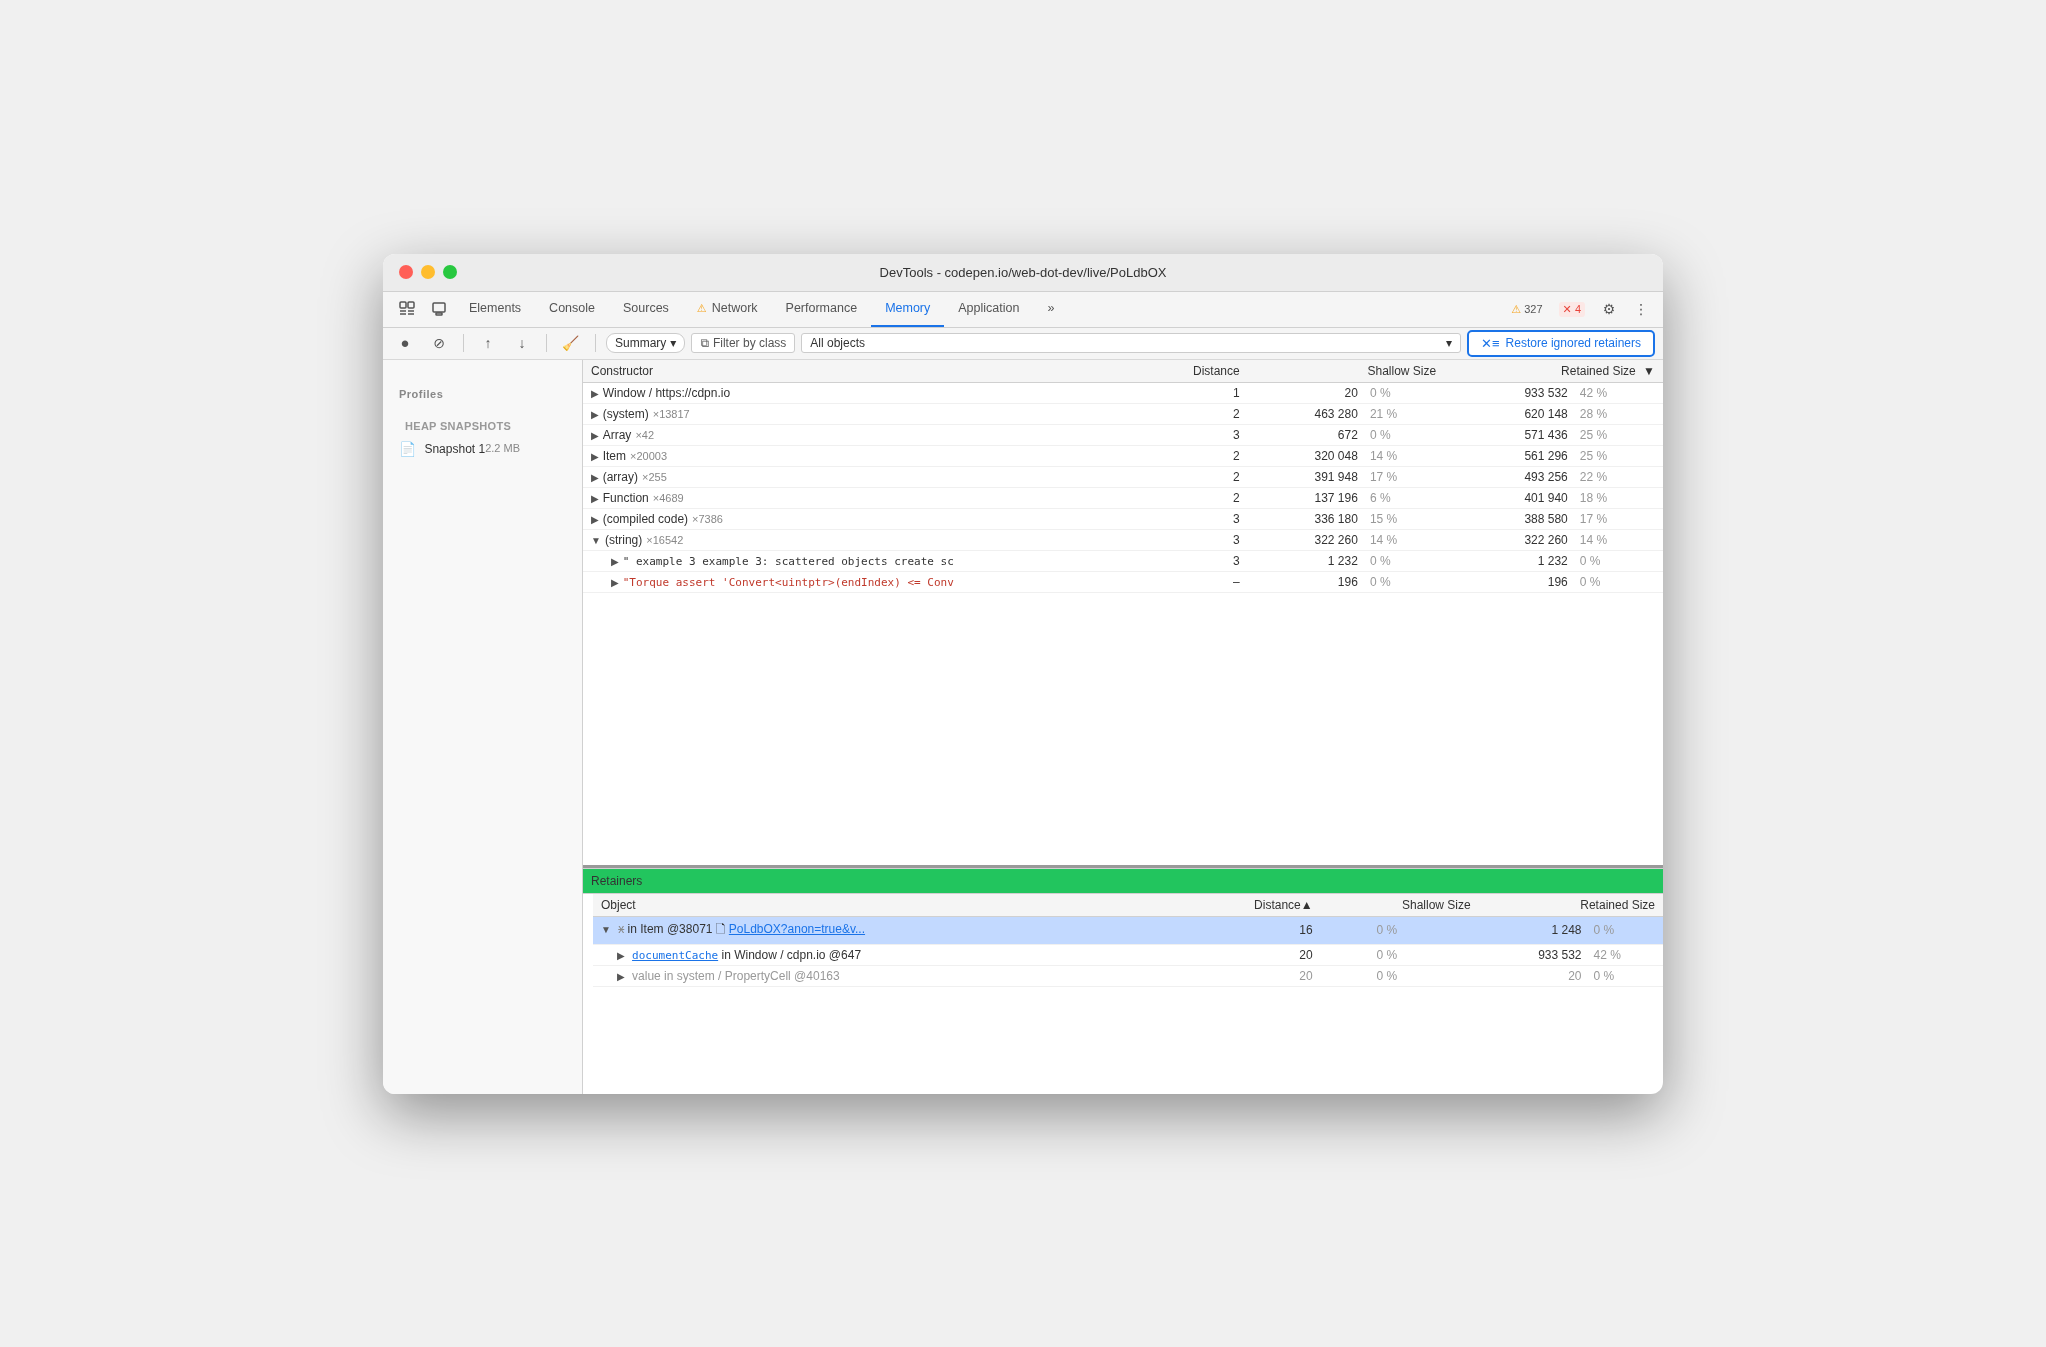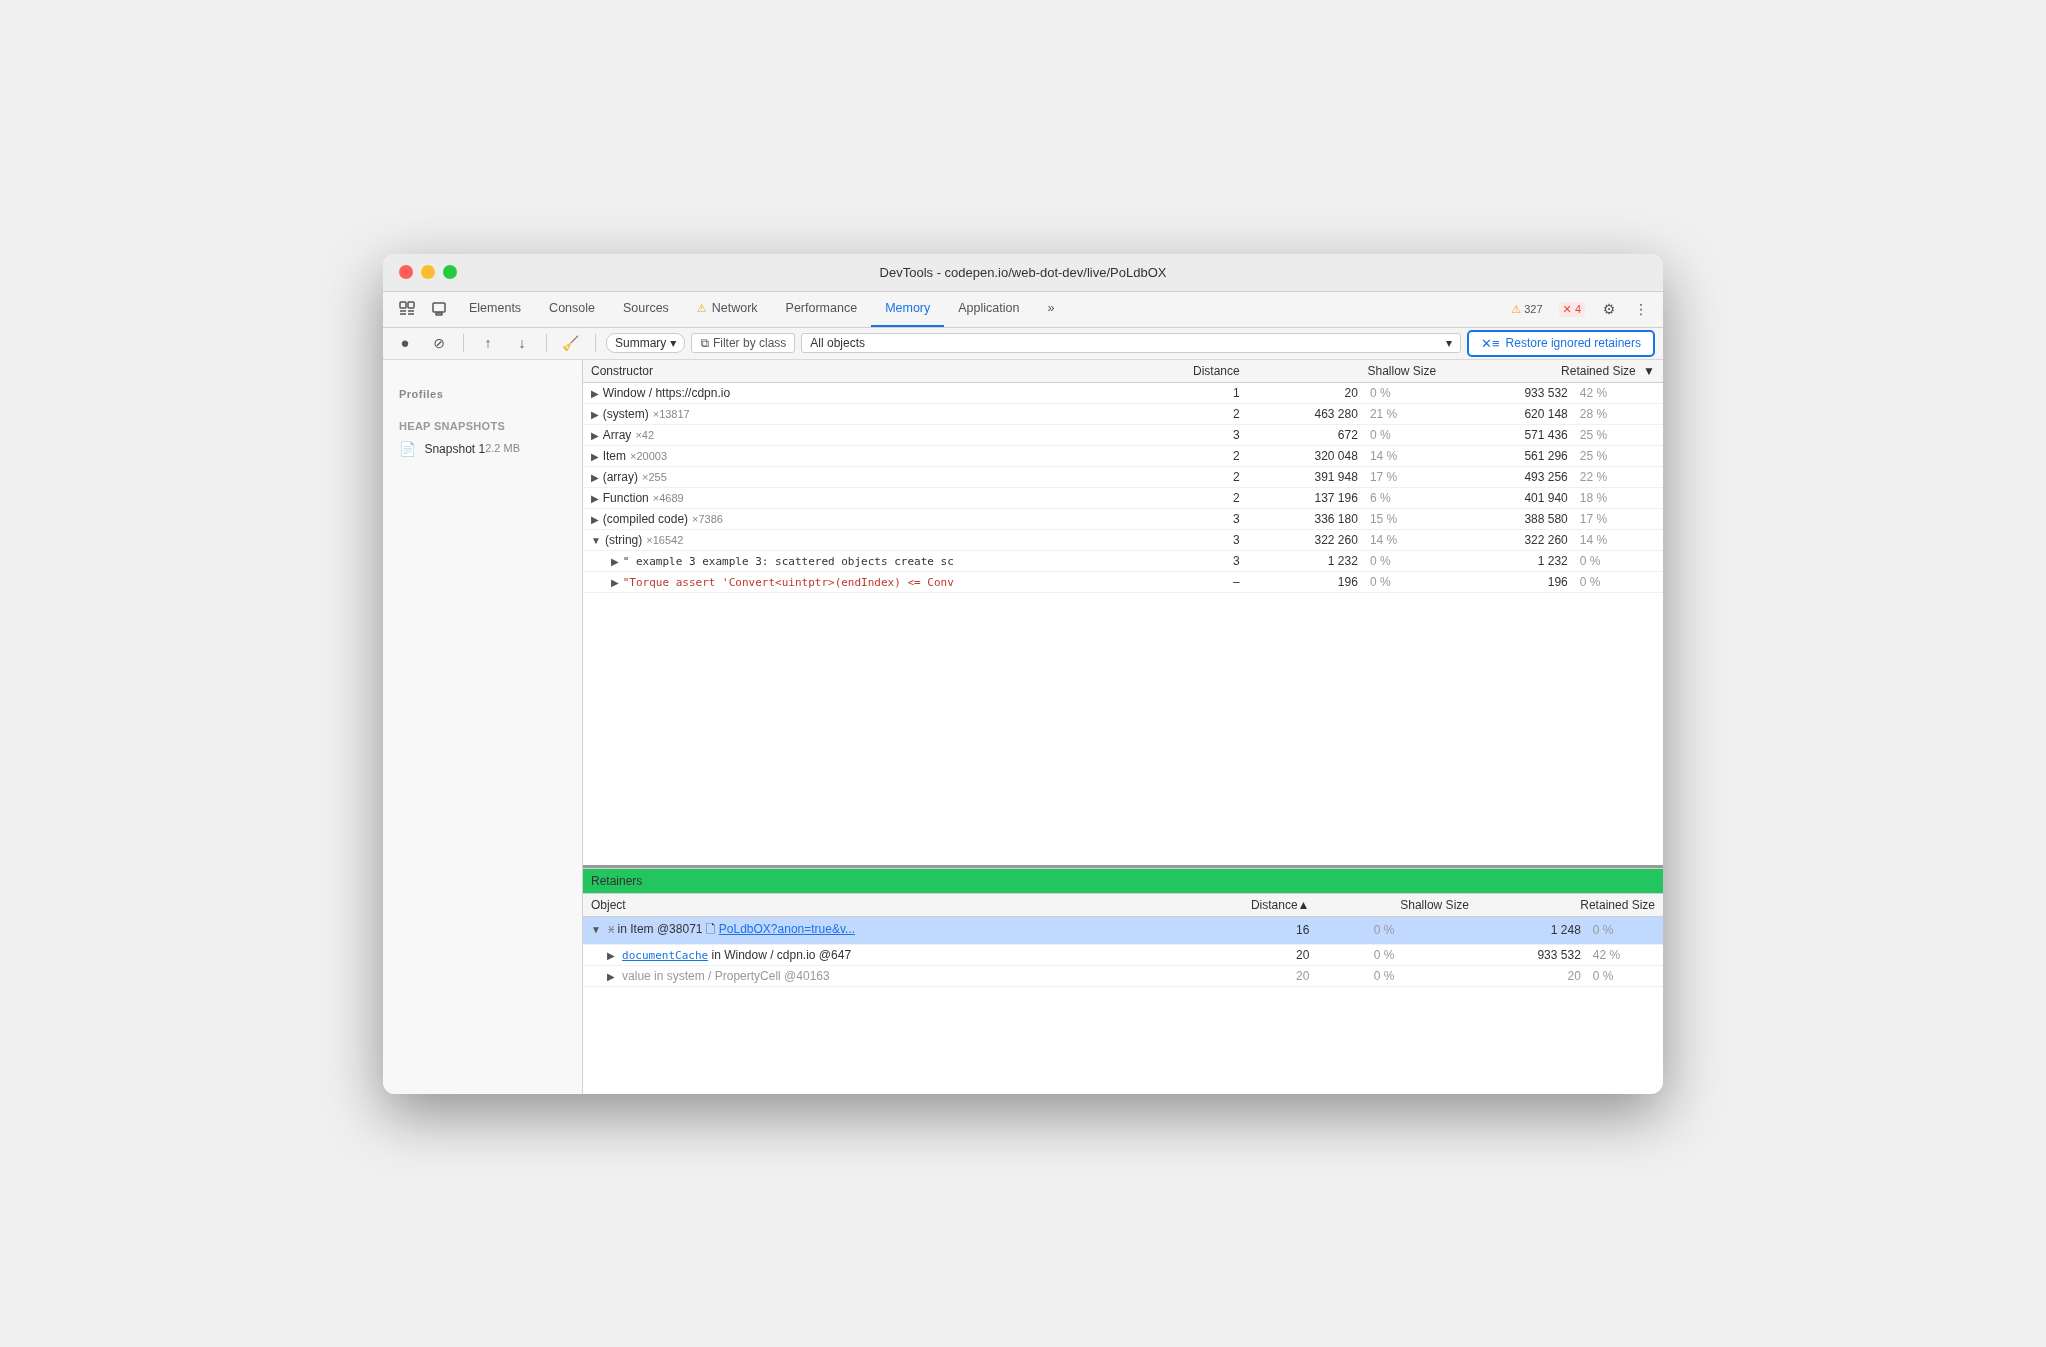--- a/index.html
+++ b/index.html
@@ -148,21 +148,21 @@
     }
     .sidebar-title {
       padding: 4px 16px 8px;
       font-size: 11px;
       font-weight: 600;
       color: #888;
       letter-spacing: 0.5px;
       margin-top: 12px;
     }
     .sidebar-section {
-      padding: 4px 16px 4px;
+      padding: 4px 22px 4px;
       font-size: 11px;
       color: #999;
       font-weight: 600;
       text-transform: uppercase;
       letter-spacing: 0.3px;
       margin-top: 8px;
     }
     .sidebar-item {
       display: flex; align-items: center; gap: 8px;
       padding: 5px 16px; cursor: pointer; font-size: 12px; color: #333;
@@ -224,20 +224,21 @@
       color: #333;
       font-weight: 500;
       background: #22c55e;
       border-bottom: 1px solid #d0d0d0;
       border-top: 1px solid #d0d0d0;
     }
     .data-table-bottom {
       height: 200px;
       overflow: auto;
       position: relative;
+      margin-left: 10px;
     }
     .ret-col-object { width: 55%; }
     .strikethrough { text-decoration: line-through; color: #888; }
     .link-blue { color: #1a73e8; text-decoration: underline; cursor: pointer; }
     .code-font { font-family: monospace; font-size: 11px; }
   </style>
 </head>
 <body>
 
 <div class="window">

